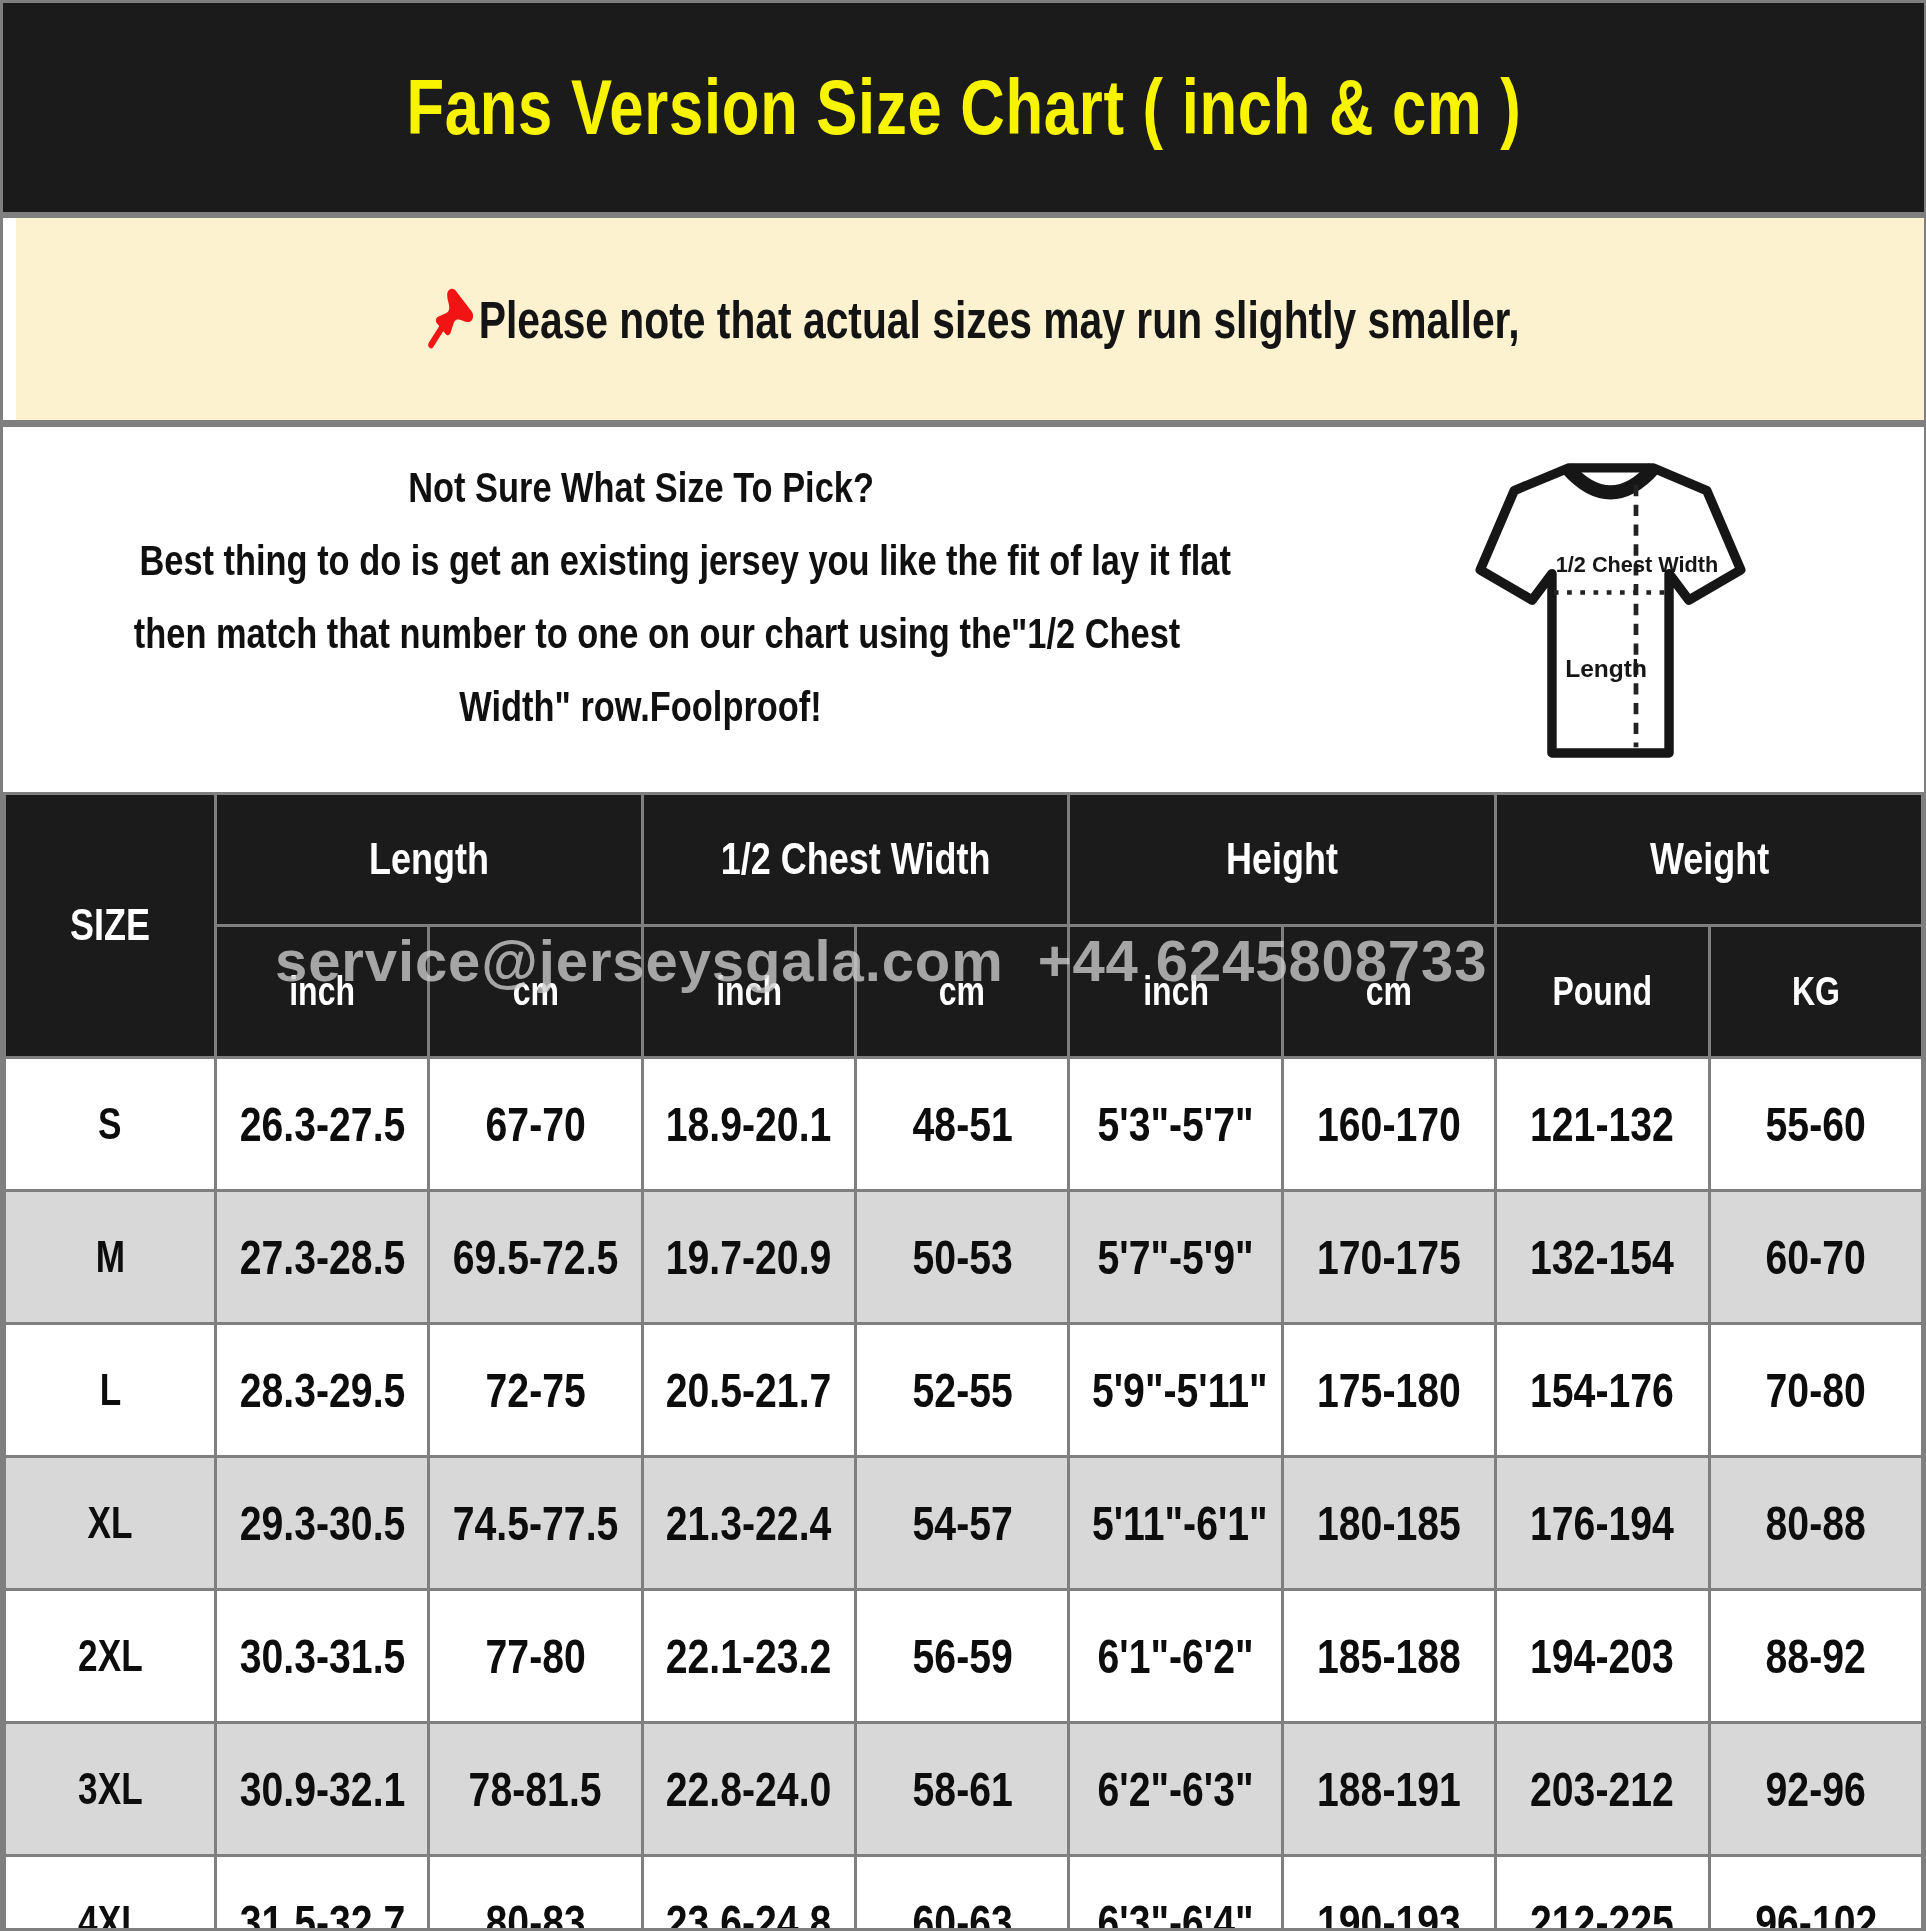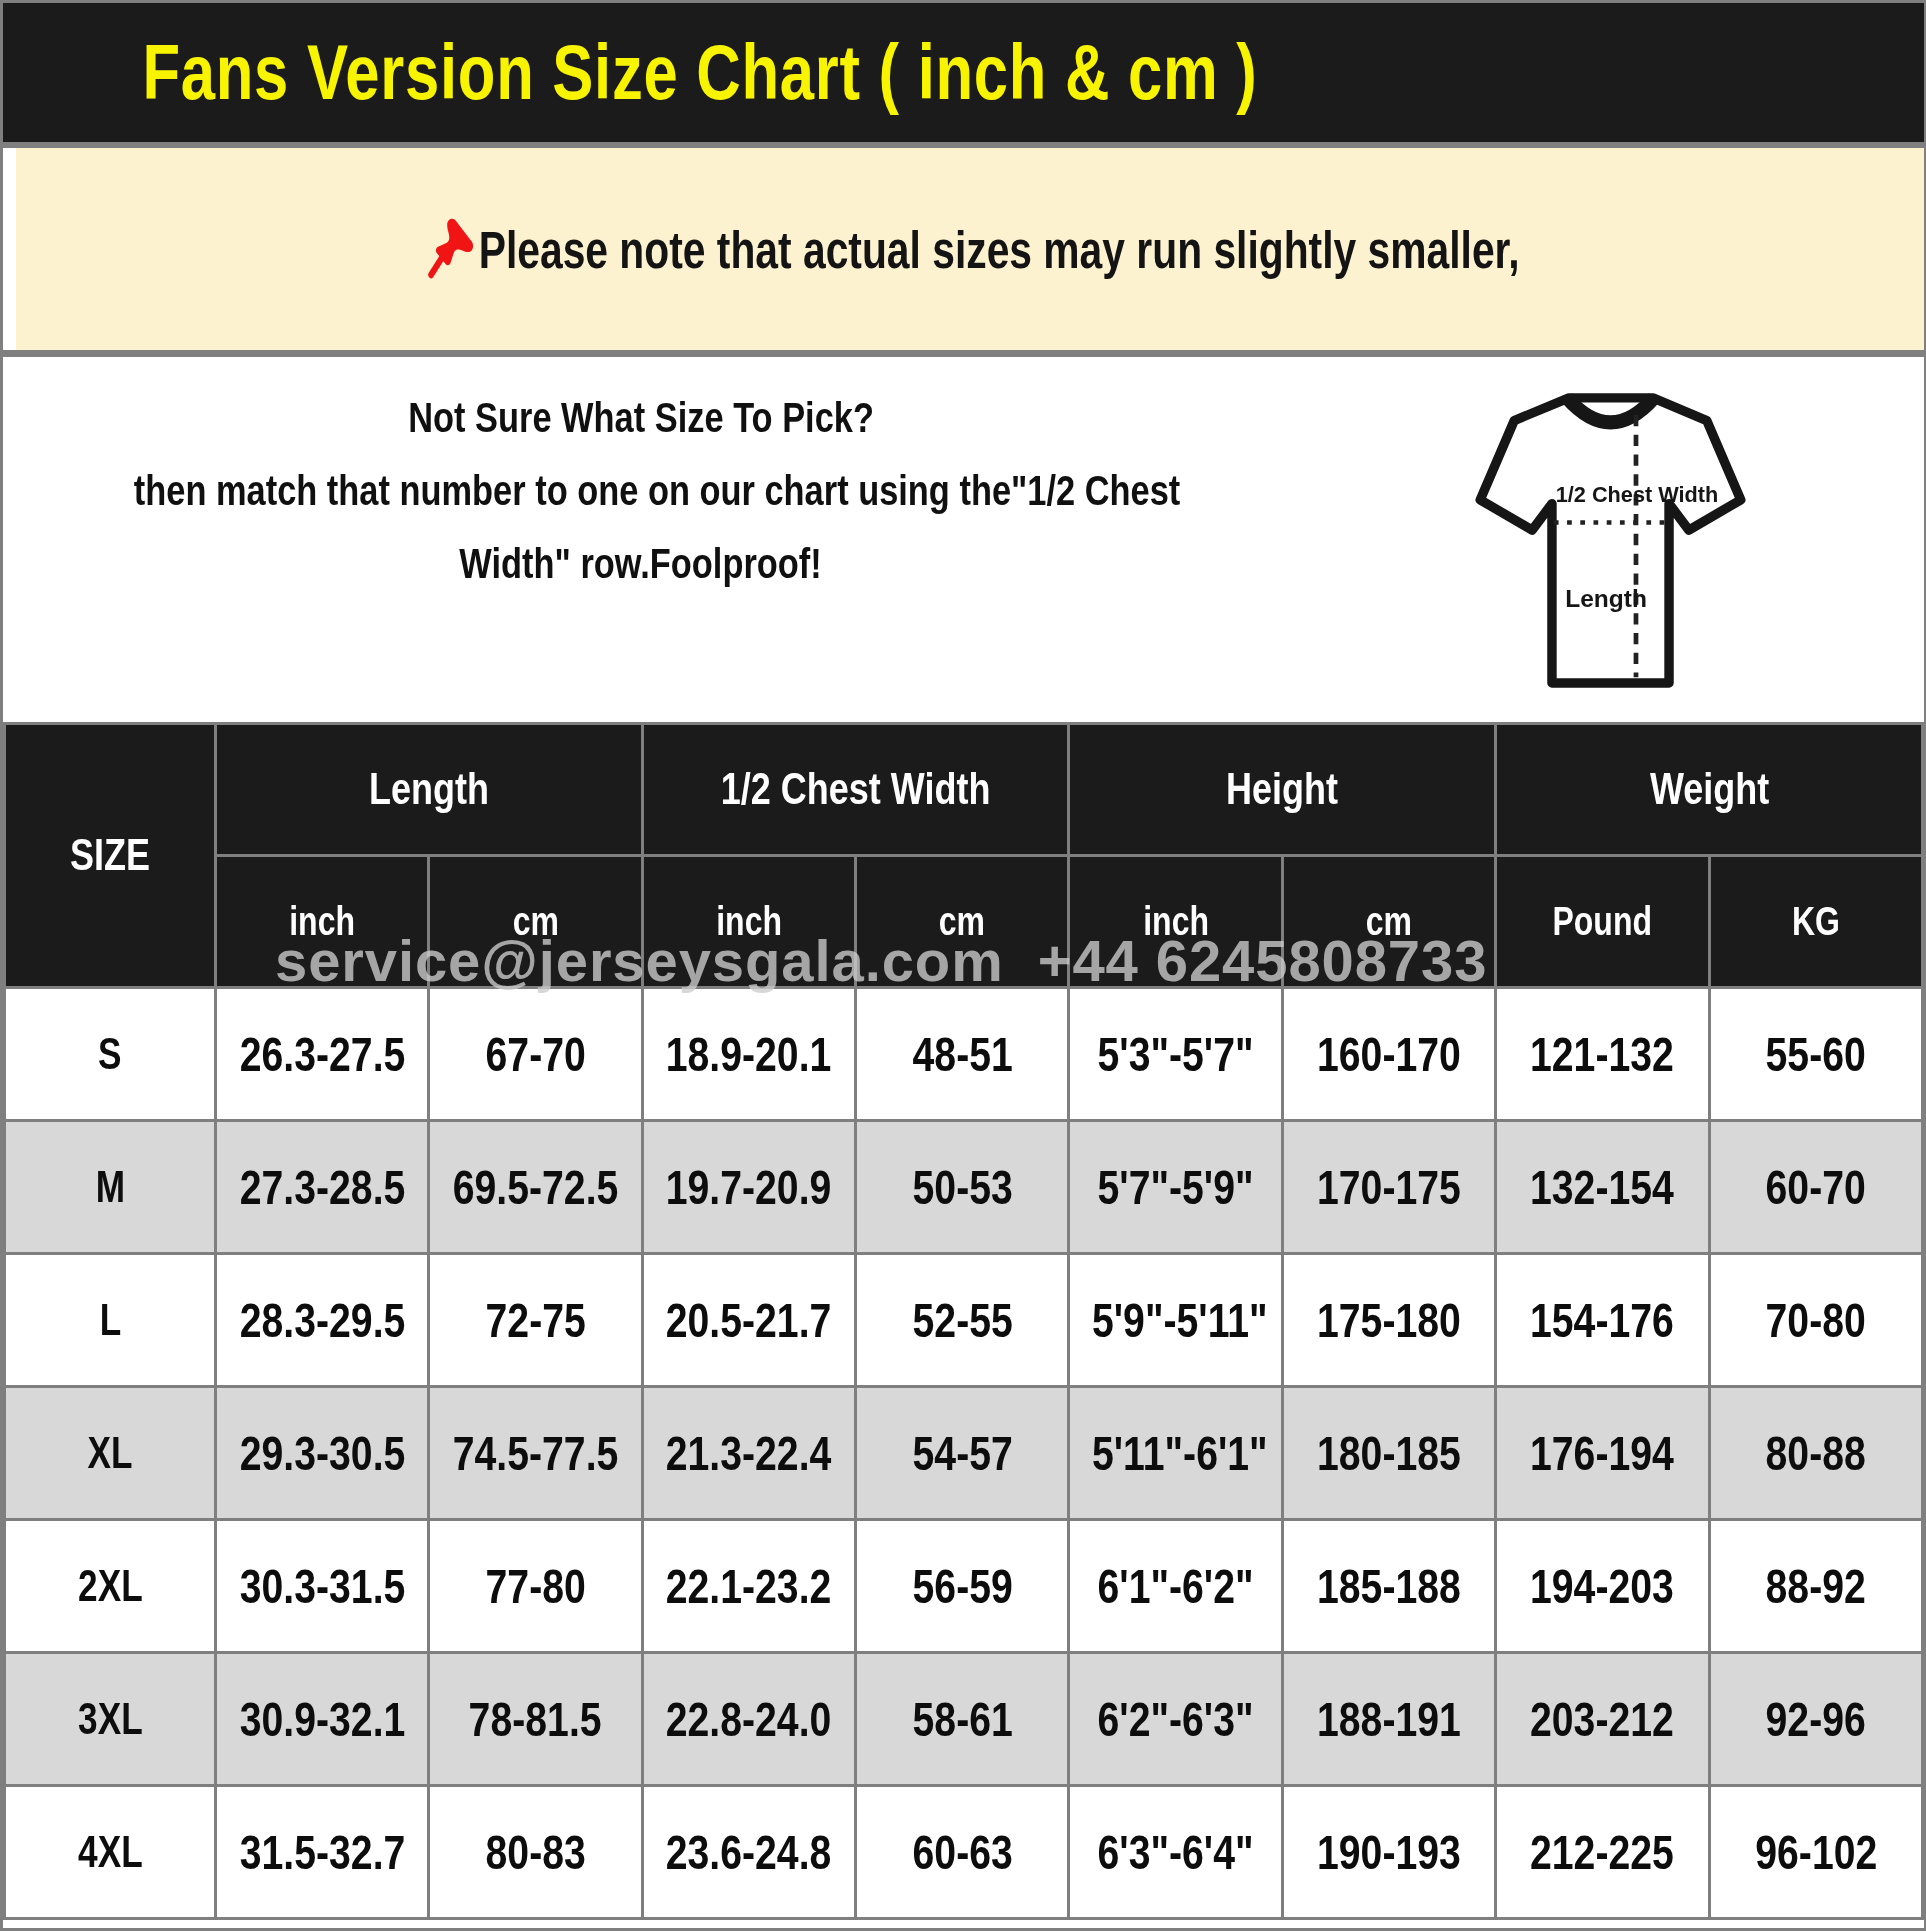--- a/index.html
+++ b/index.html
@@ -3,21 +3,21 @@
 <meta charset="utf-8">
 <style>
   html,body{margin:0;padding:0;background:#e6e6e6;}
   .page{
     position:relative; width:1927px; height:1931px; box-sizing:border-box;
     border:3.7px solid #7f7f7f; background:#ffffff; overflow:hidden;
     font-family:"Liberation Sans","DejaVu Sans",sans-serif; color:#111;
   }
   .cx{display:inline-block; transform:scaleX(0.8); transform-origin:center; white-space:nowrap;}
   
-  .title-bar{height:139px; background:#1b1b1b; display:flex; align-items:center; justify-content:flex-start;}
+  .title-bar{height:209px; background:#1b1b1b; display:flex; align-items:center; justify-content:center;}
   .title-text{font-size:77px; font-weight:bold; color:#f8f400; letter-spacing:0.9px;}
   .divider{height:6.4px; background:#7f7f7f;}
   
   .note{height:202px; background:#fdf2d0; display:flex; flex-direction:column; justify-content:center; text-align:center; gap:3.7px;margin-left:13px;}
   .note-line{font-size:51px; font-weight:bold; color:#141414; line-height:1.45;}
   .red{color:#f40000;}
   .pin-svg{width:70px;height:75px;vertical-align:-18.4px;margin-right:1.8px;}
   .arrow-svg{width:39px;height:53px;vertical-align:-5.5px;margin-left:27.5px;}
   
   .guide{height:365px; display:flex; background:#fff;gap:17px;}
@@ -61,20 +61,21 @@
         </svg><span>Please note that actual sizes may run slightly smaller,</span>
       </span>
     </div>
   </section>
 
   <div class="divider"></div>
 
   <section class="guide">
     <div class="guide-text">
       <div class="guide-heading"><span class="cx">Not Sure What Size To Pick?</span></div>
+      <div class="guide-line"><span class="cx">Best thing to do is get an existing jersey you like the fit of lay it flat</span></div>
       <div class="guide-line"><span class="cx">then match that number to one on our chart using the"1/2 Chest</span></div>
       <div class="guide-line"><span class="cx">Width" row.Foolproof!</span></div>
     </div>
     <div class="guide-diagram">
       <svg class="tshirt-svg" viewBox="0 0 320 340" aria-hidden="true">
         <path d="M116 20 L205 20 L262 44 L298 128 L243 160 L222 132 L222 322 L98 322 L98 132 L77 160 L22 128 L58 44 Z" fill="#ffffff" stroke="#161616" stroke-width="10" stroke-linejoin="round"></path>
         <path d="M114 20 Q160 72 206 20" fill="none" stroke="#161616" stroke-width="15"></path>
         <line x1="100" y1="152" x2="226" y2="152" stroke="#222222" stroke-width="5" stroke-dasharray="5 9"></line>
         <line x1="187" y1="38" x2="187" y2="316" stroke="#222222" stroke-width="5" stroke-dasharray="12 9"></line>
         <text x="102" y="130" font-size="23" font-weight="bold" fill="#161616">1/2 Chest Width</text>

